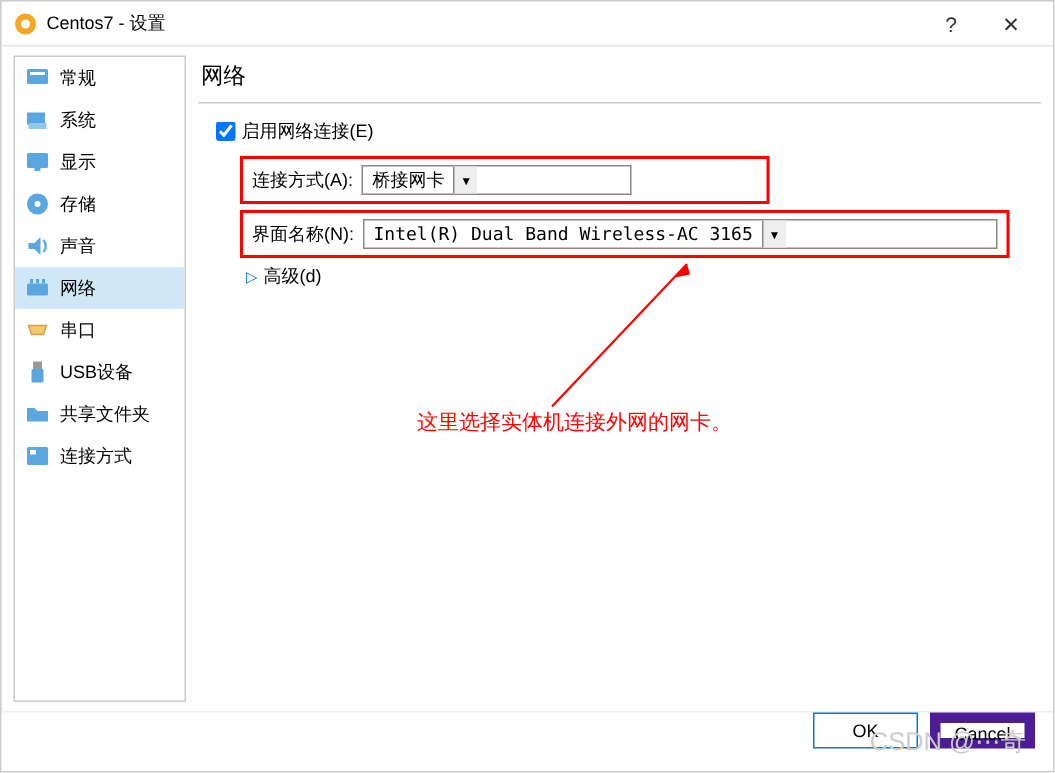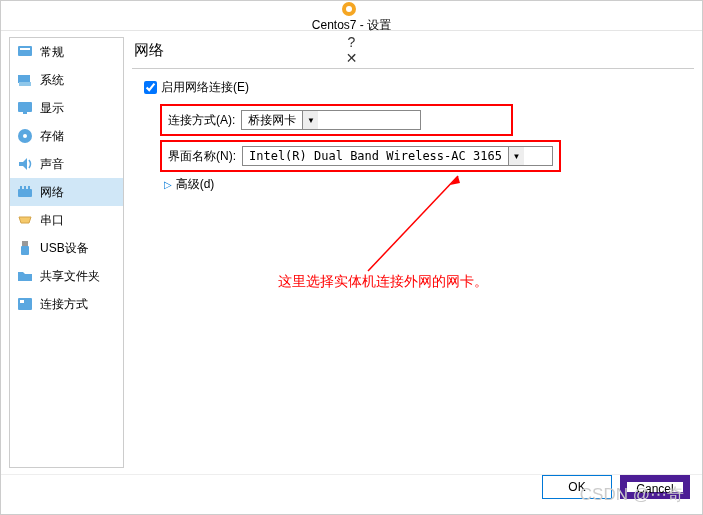--- a/index.html
+++ b/index.html
@@ -1,17 +1,17 @@
 <!DOCTYPE html>
 <html><head>
 <meta charset="utf-8">
 <style>
 * { box-sizing: border-box; margin: 0; padding: 0; font-family: "Microsoft YaHei", "SimSun", sans-serif; font-size: 12px; }
 body { background: #fff; width: 703px; height: 515px; border: 1px solid #ccc; position: relative; }
-.titlebar { height: 30px; display: flex; align-items: center; padding: 0 8px; border-bottom: 1px solid #e5e5e5; flex-direction: column; }
+.titlebar { height: 30px; display: flex; align-items: center; padding: 0 8px; border-bottom: 1px solid #e5e5e5; }
 .titlebar .gear { width: 16px; height: 16px; margin-right: 6px; }
 .titlebar .title { flex: 1; }
 .titlebar .tbtn { width: 40px; text-align: center; font-size: 14px; color: #333; }
 .content { display: flex; height: calc(100% - 30px - 40px); }
 .sidebar { width: 115px; border: 1px solid #ccc; margin: 6px 4px 6px 8px; background: #fff; overflow: hidden; }
 .sidebar-item { display: flex; align-items: center; height: 28px; padding: 0 6px; gap: 6px; cursor: pointer; }
 .sidebar-item.selected { background: #d0e7f7; }
 .sidebar-item .ico { width: 18px; height: 18px; display: flex; align-items: center; justify-content: center; }
 .main { flex: 1; padding: 6px 8px 6px 4px; display: flex; flex-direction: column; position: relative; }
 .page-title { font-size: 15px; font-weight: 400; padding: 4px 2px 8px 2px; border-bottom: 1px solid #ccc; }
@@ -157,21 +157,21 @@
       </div>
 
       <div class="redbox" style="width:353px">
         <span class="field-label">连接方式(A):</span>
         <div class="combo" style="width:180px">
           <span class="val">桥接网卡</span>
           <span class="arrow">▼</span>
         </div>
       </div>
 
-      <div class="redbox" style="width:401px">
+      <div class="redbox" style="width:513px">
         <span class="field-label">界面名称(N):</span>
         <div class="combo wide">
           <span class="val">Intel(R) Dual Band Wireless-AC 3165</span>
           <span class="arrow">▼</span>
         </div>
       </div>
 
       <div class="adv-row">
         <span class="tri">▷</span>
         <span>高级(d)</span>

